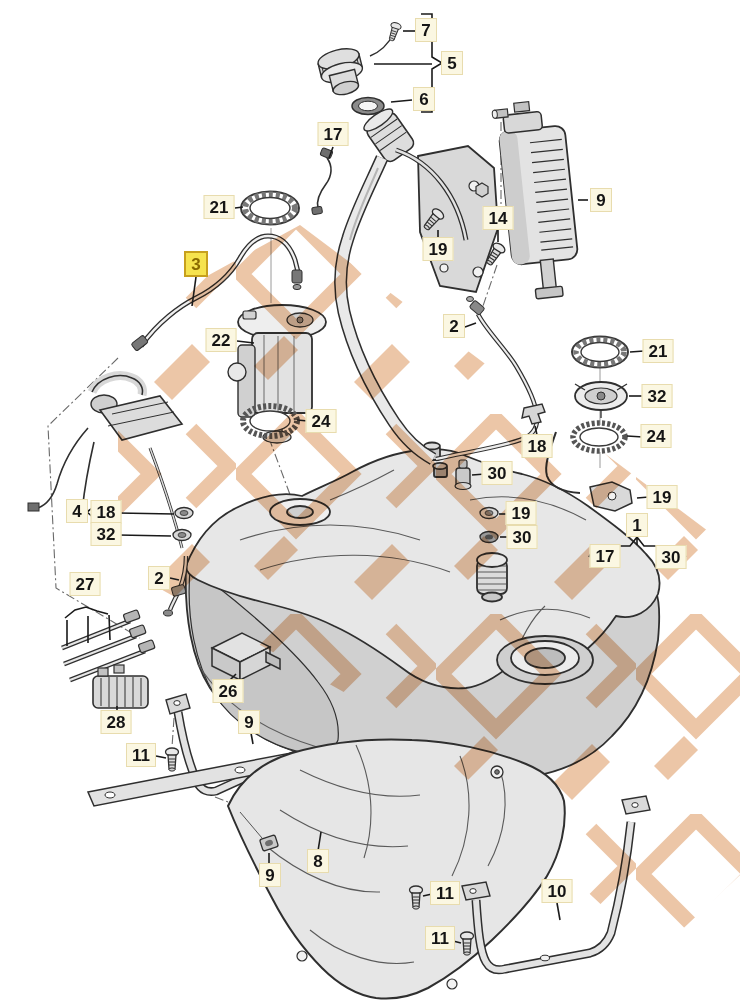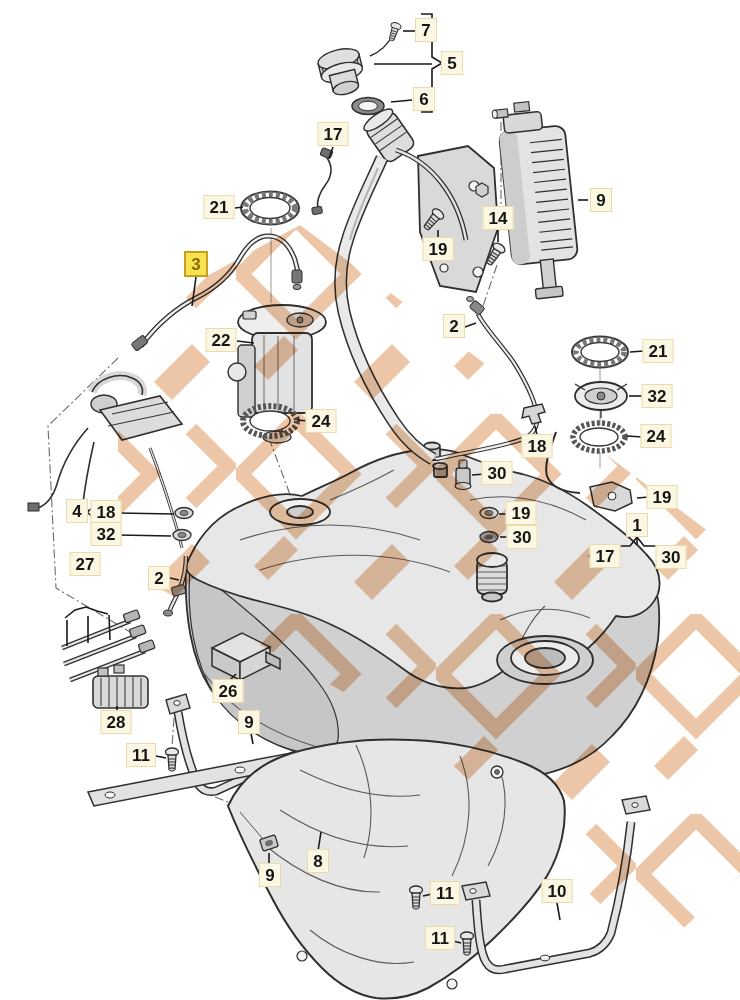--- a/index.html
+++ b/index.html
@@ -387,21 +387,21 @@
 <div class="co" style="left:497px;top:473px">30</div>
 <div class="co" style="left:521px;top:513px">19</div>
 <div class="co" style="left:522px;top:537px">30</div>
 <div class="co" style="left:637px;top:525px">1</div>
 <div class="co" style="left:605px;top:556px">17</div>
 <div class="co" style="left:671px;top:557px">30</div>
 <div class="co" style="left:77px;top:511px">4</div>
 <div class="co" style="left:106px;top:512px">18</div>
 <div class="co" style="left:106px;top:534px">32</div>
 <div class="co" style="left:159px;top:578px">2</div>
-<div class="co" style="left:85px;top:564px">27</div>
+<div class="co" style="left:85px;top:584px">27</div>
 <div class="co" style="left:228px;top:691px">26</div>
 <div class="co" style="left:116px;top:722px">28</div>
 <div class="co" style="left:249px;top:722px">9</div>
 <div class="co" style="left:141px;top:755px">11</div>
 <div class="co" style="left:270px;top:875px">9</div>
 <div class="co" style="left:318px;top:861px">8</div>
 <div class="co" style="left:445px;top:893px">11</div>
 <div class="co" style="left:557px;top:891px">10</div>
 <div class="co" style="left:440px;top:938px">11</div>
 

